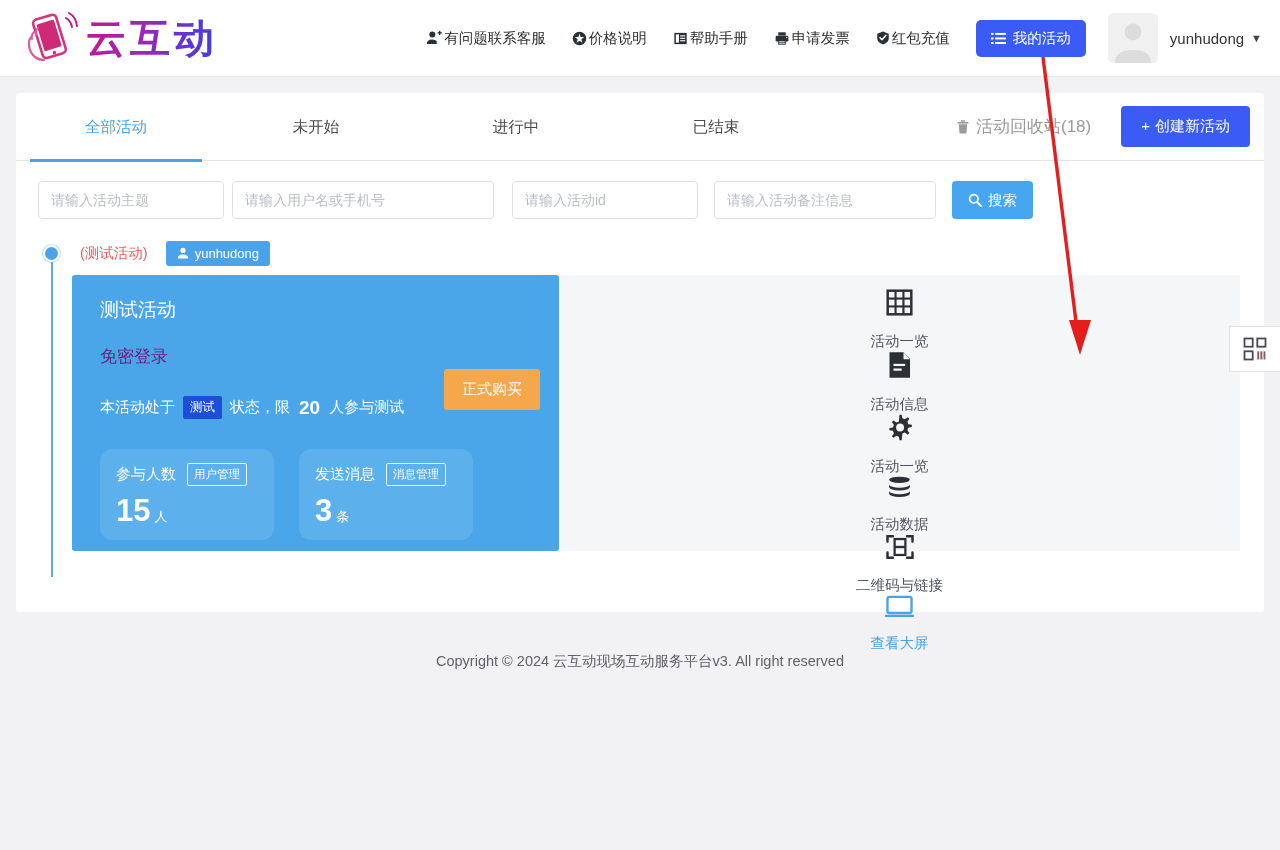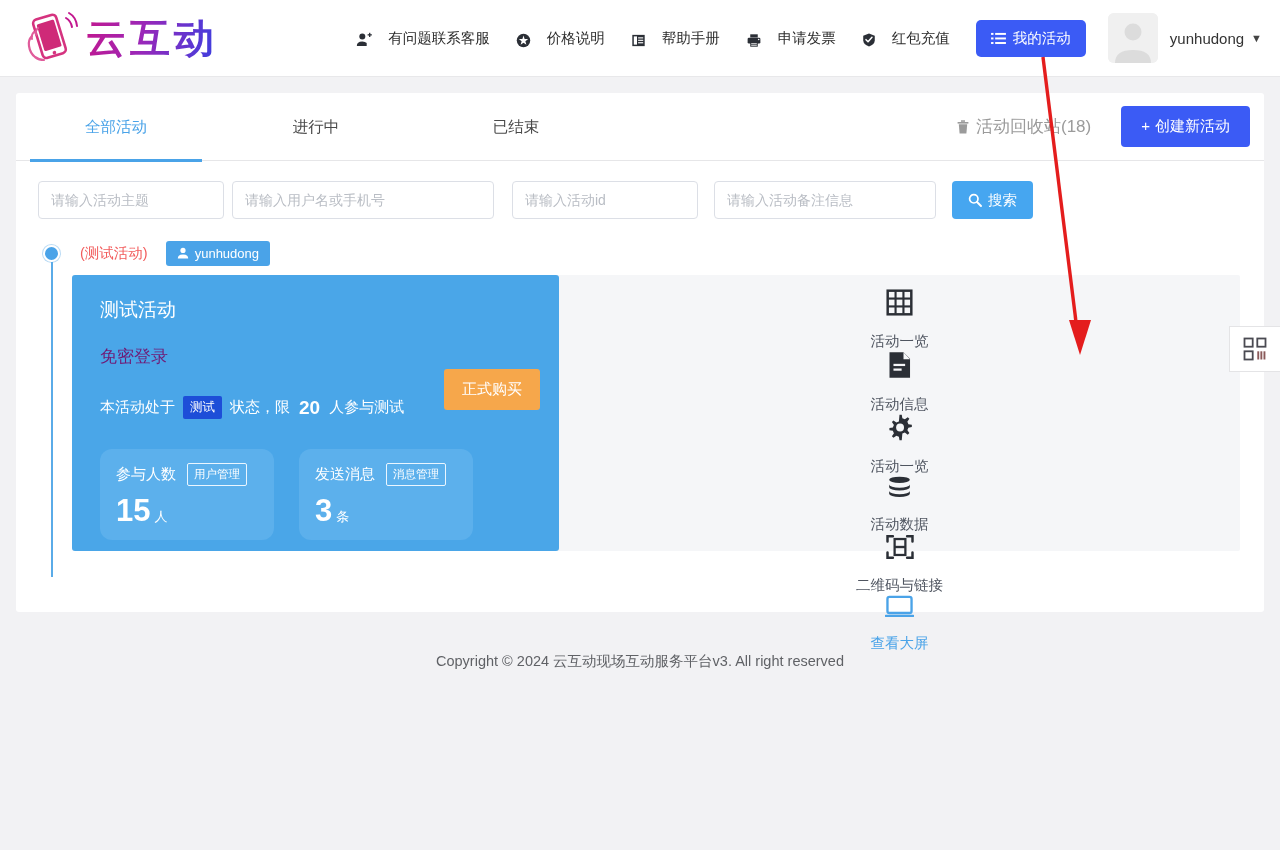--- a/index.html
+++ b/index.html
@@ -23,21 +23,21 @@
   .logo-text {
     font-size: 40px; font-weight: bold; letter-spacing: 4px;
     margin-left: 6px; line-height: 1;
     background: linear-gradient(100deg, #c2188f 0%, #9b27b8 42%, #3b3fe0 100%);
     -webkit-background-clip: text; background-clip: text;
     -webkit-text-fill-color: transparent; color: #7a2bc4;
     font-family: "DejaVu Sans", sans-serif;
   }
   .nav { display: flex; align-items: center; margin-left: auto; }
   .nav-item {
-    display: flex; align-items: flex-end; gap: 16px;
+    display: flex; align-items: center; gap: 2px;
     font-size: 14.5px; color: #2c2c2c; margin-right: 26px;
     cursor: pointer; white-space: nowrap;
   }
   .nav-item svg { display: block; }
   .btn-myact {
     display: flex; align-items: center; gap: 7px;
     background: #3b5bf5; color: #fff; font-size: 14.5px;
     padding: 9px 15px; border-radius: 5px; cursor: pointer;
     white-space: nowrap;
   }
@@ -281,20 +281,21 @@
       </div>
       <span class="username">yunhudong</span>
       <span class="caret">▼</span>
     </div>
   </div>
 
   <div class="main">
 
     <div class="tabs">
       <div class="tab active">全部活动</div>
+      <div class="tab">未开始</div>
       <div class="tab">进行中</div>
       <div class="tab">已结束</div>
 
       <div class="tabs-right">
         <div class="recycle">
           <svg width="12" height="14" viewBox="0 0 12 14">
             <rect x="0.6" y="2" width="10.8" height="1.6" fill="#9b9b9b"></rect>
             <rect x="4" y="0.3" width="4" height="1.5" fill="#9b9b9b"></rect>
             <path d="M1.8 4.2 h8.4 l-0.8 9.4 h-6.8 z" fill="#9b9b9b"></path>
           </svg>

